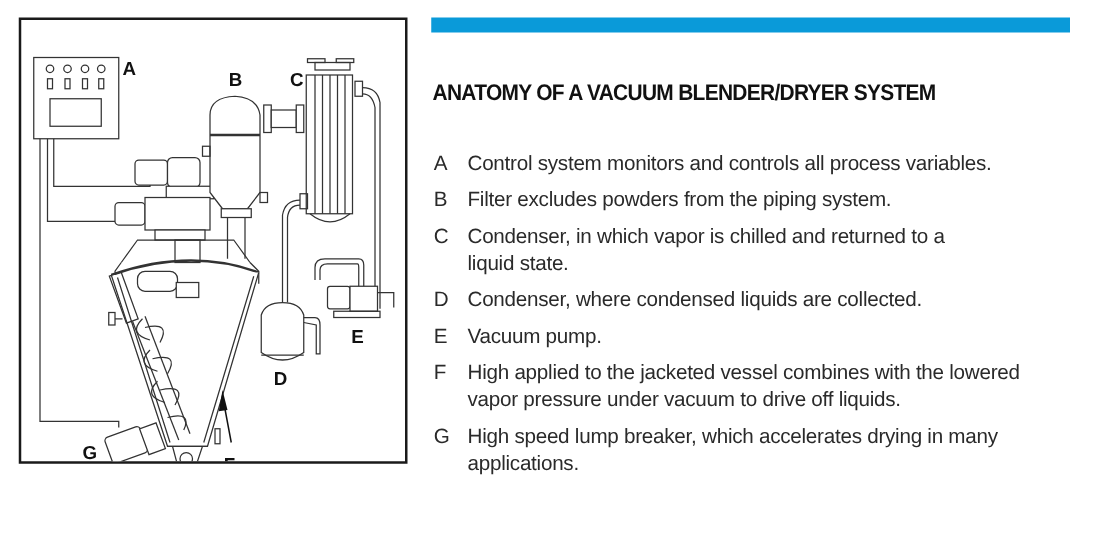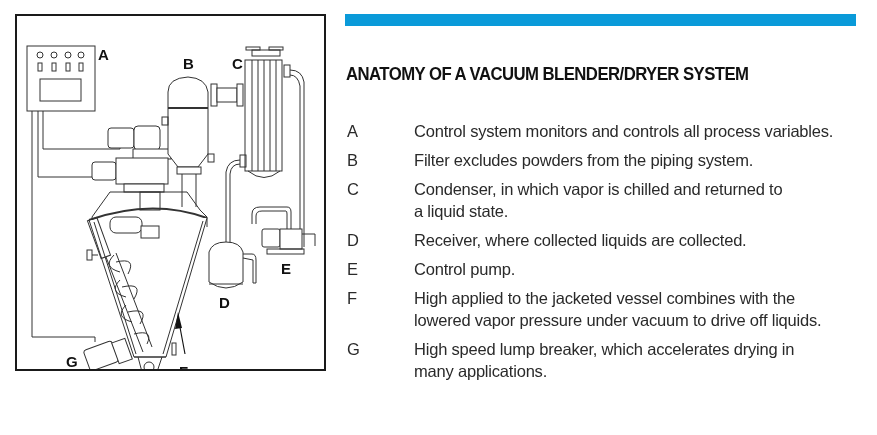--- a/index.html
+++ b/index.html
@@ -5,21 +5,21 @@
   html, body { margin: 0; padding: 0; background: #ffffff; }
   body { width: 877px; height: 435px; position: relative; overflow: hidden; font-family: "Liberation Sans", sans-serif; }
   .diagram-frame { position: absolute; left: 15px; top: 14px; width: 307px; height: 353px; border: 2px solid #1a1a1a; background: #fff; box-sizing: content-box; }
   .diagram-frame svg { position: absolute; left: 0; top: 0; }
   .label { font-family: "Liberation Sans", sans-serif; font-weight: bold; font-size: 15px; fill: #111; }
   .accent-bar { position: absolute; left: 345px; top: 14px; width: 511px; height: 12px; background: #0a9ad9; }
   .title { position: absolute; left: 346px; top: 64px; font-family: "Liberation Sans", sans-serif; font-weight: bold; font-size: 18px; letter-spacing: -0.6px; color: #111; white-space: nowrap; transform: scaleX(0.93); transform-origin: left; }
   .legend { position: absolute; left: 347px; top: 120px; width: 520px; margin: 0; padding: 0; list-style: none; }
   .legend li { display: flex; font-size: 16.5px; line-height: 22px; color: #2a2a2a; margin-bottom: 7px; letter-spacing: -0.2px; }
   .legend .key { width: 27px; flex: none; }
-  .legend .desc { flex: 1; margin-left: 40px; }
+  .legend .desc { flex: 1; }
 </style>
 </head>
 <body>
 
 <div class="diagram-frame">
   <svg width="307" height="353" viewBox="15 14 307 353" fill="none" stroke="#333" stroke-width="1">
 
     <g>
       <rect x="25" y="44" width="68" height="65" fill="#fff"></rect>
       <circle cx="38" cy="53" r="3"></circle>
@@ -153,25 +153,25 @@
   <li>
       <span class="key">B</span>
       <span class="desc">Filter excludes powders from the piping system.</span>
     </li>
   <li style="width:445px">
       <span class="key">C</span>
       <span class="desc">Condenser, in which vapor is chilled and returned to a liquid state.</span>
     </li>
   <li>
       <span class="key">D</span>
-      <span class="desc">Receiver, where collected liquids are collected.</span>
+      <span class="desc">Condenser, where condensed liquids are collected.</span>
     </li>
   <li>
       <span class="key">E</span>
-      <span class="desc">Control pump.</span>
+      <span class="desc">Vacuum pump.</span>
     </li>
   <li style="width:480px">
       <span class="key">F</span>
       <span class="desc">High applied to the jacketed vessel combines with the lowered vapor pressure under vacuum to drive off liquids.</span>
     </li>
   <li style="width:480px">
       <span class="key">G</span>
       <span class="desc">High speed lump breaker, which accelerates drying in many applications.</span>
     </li>
 </ul>

